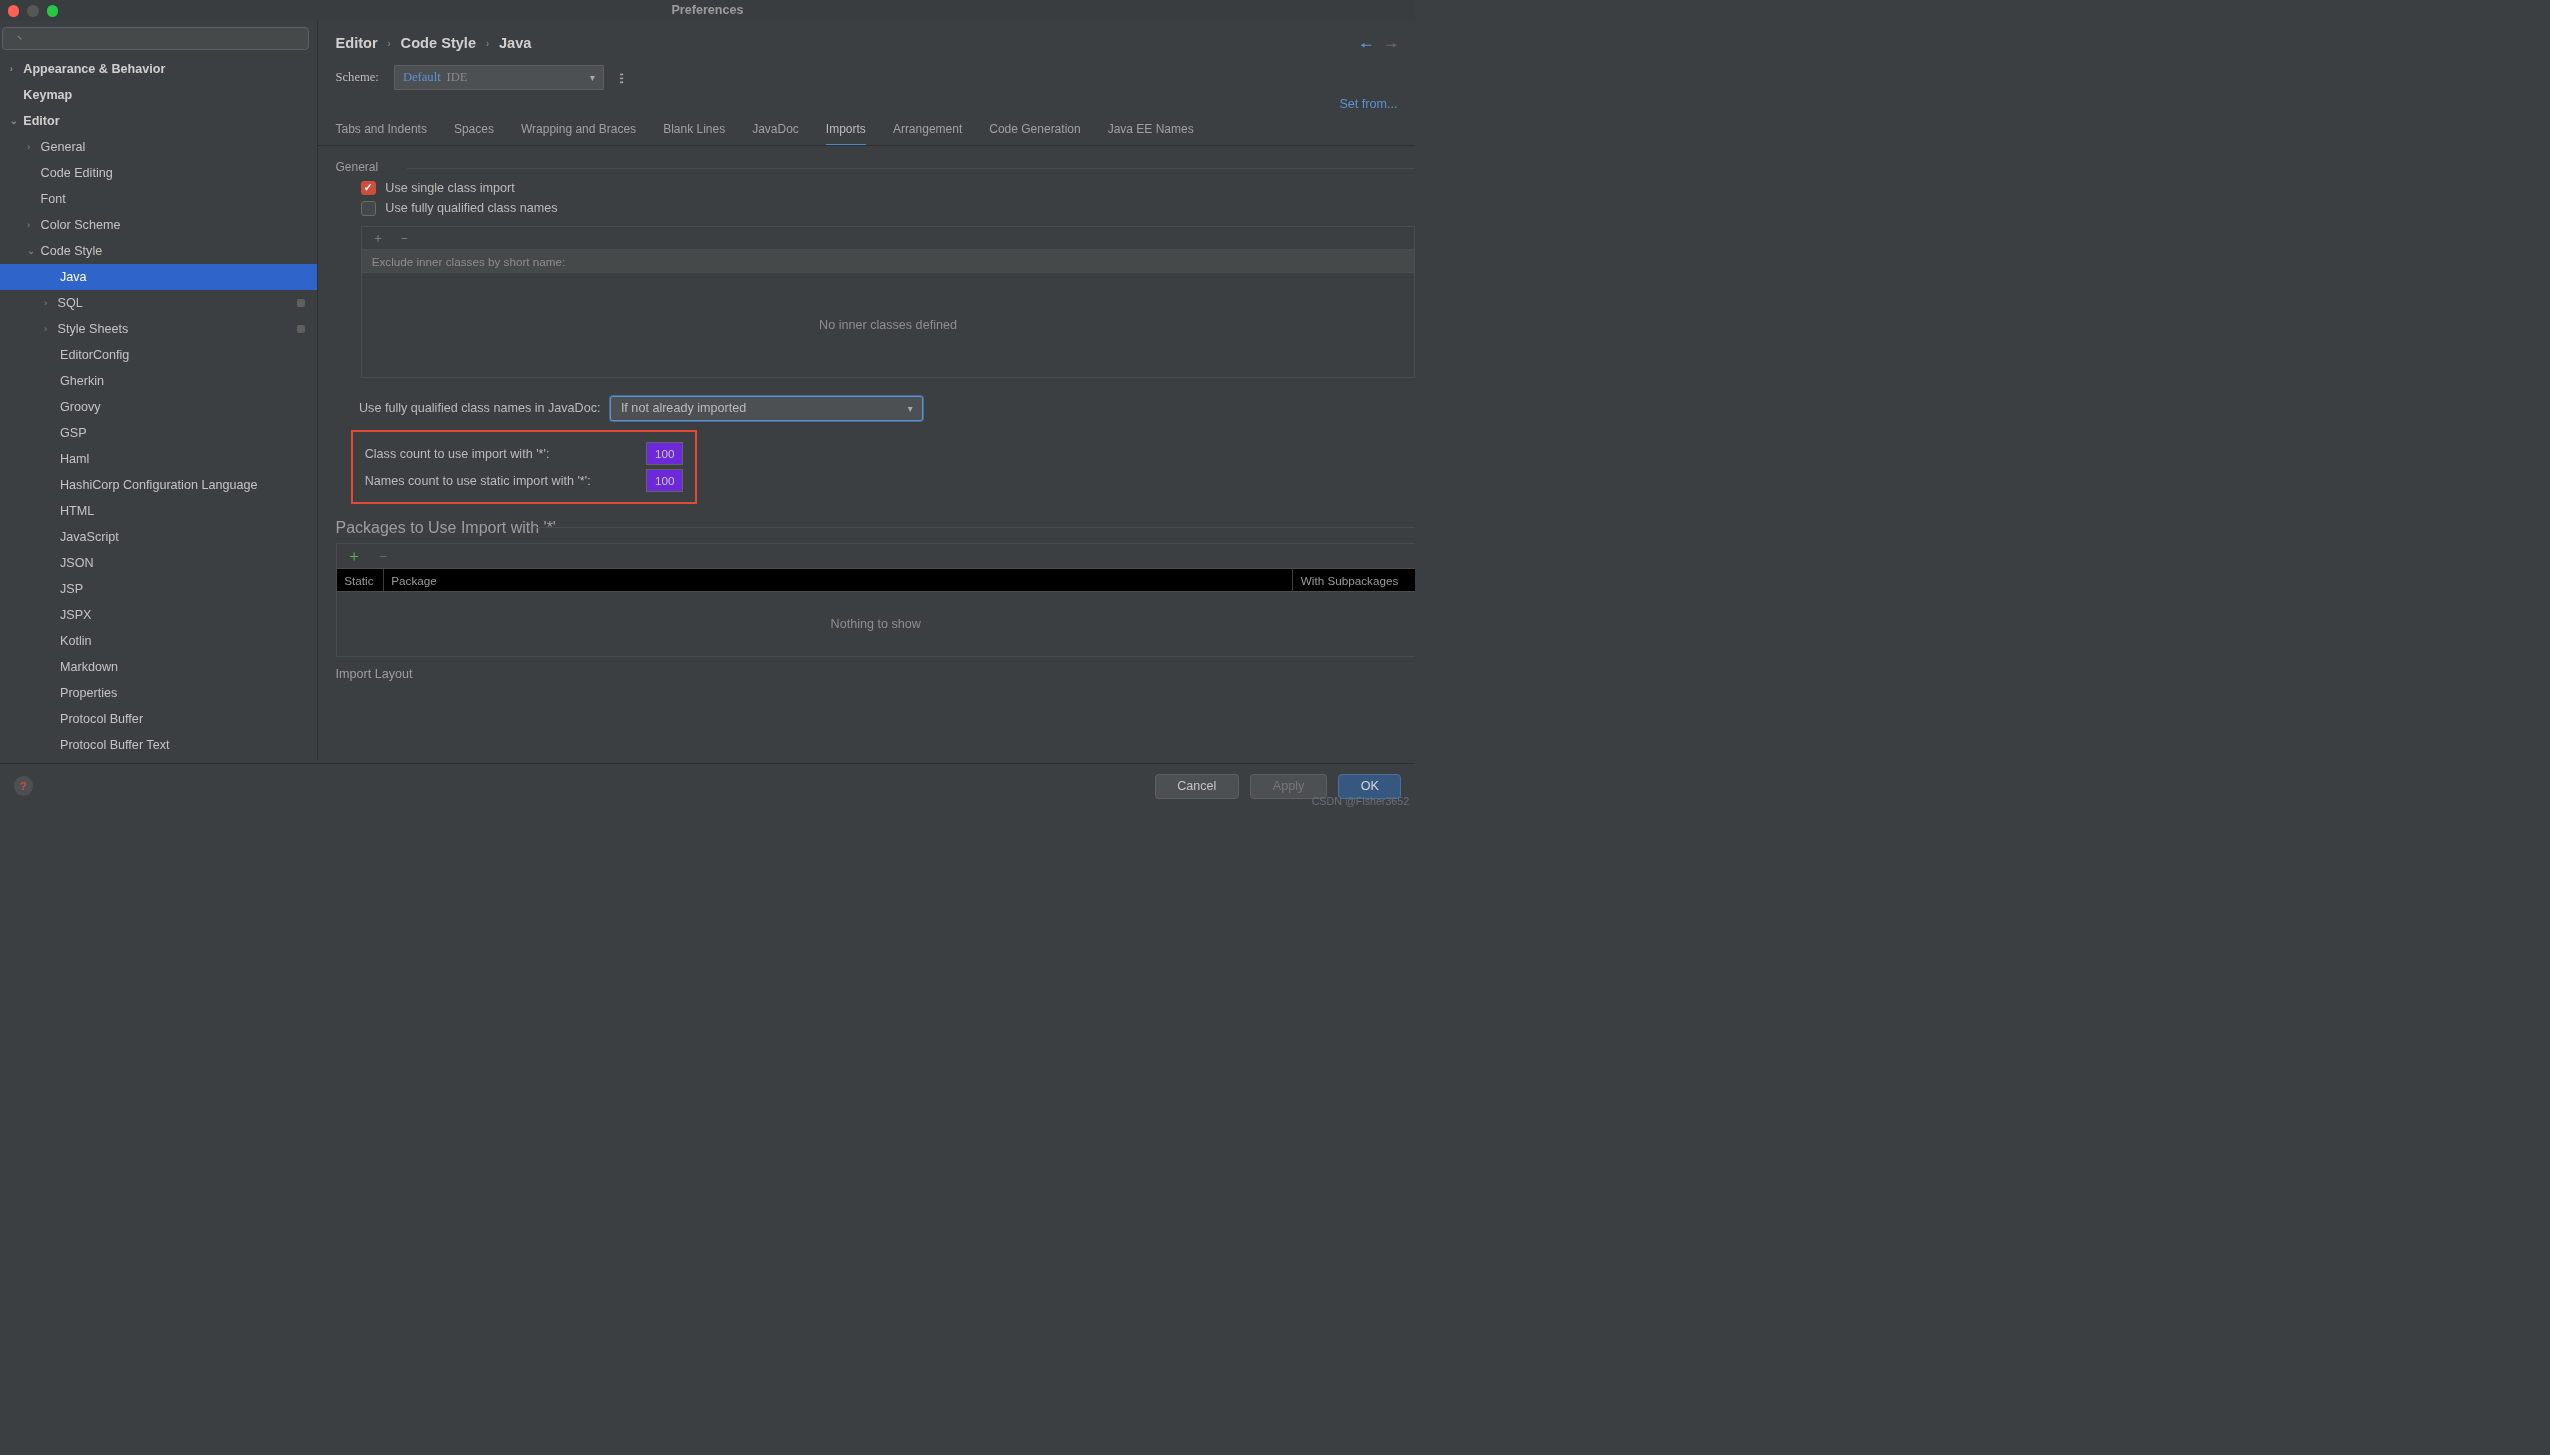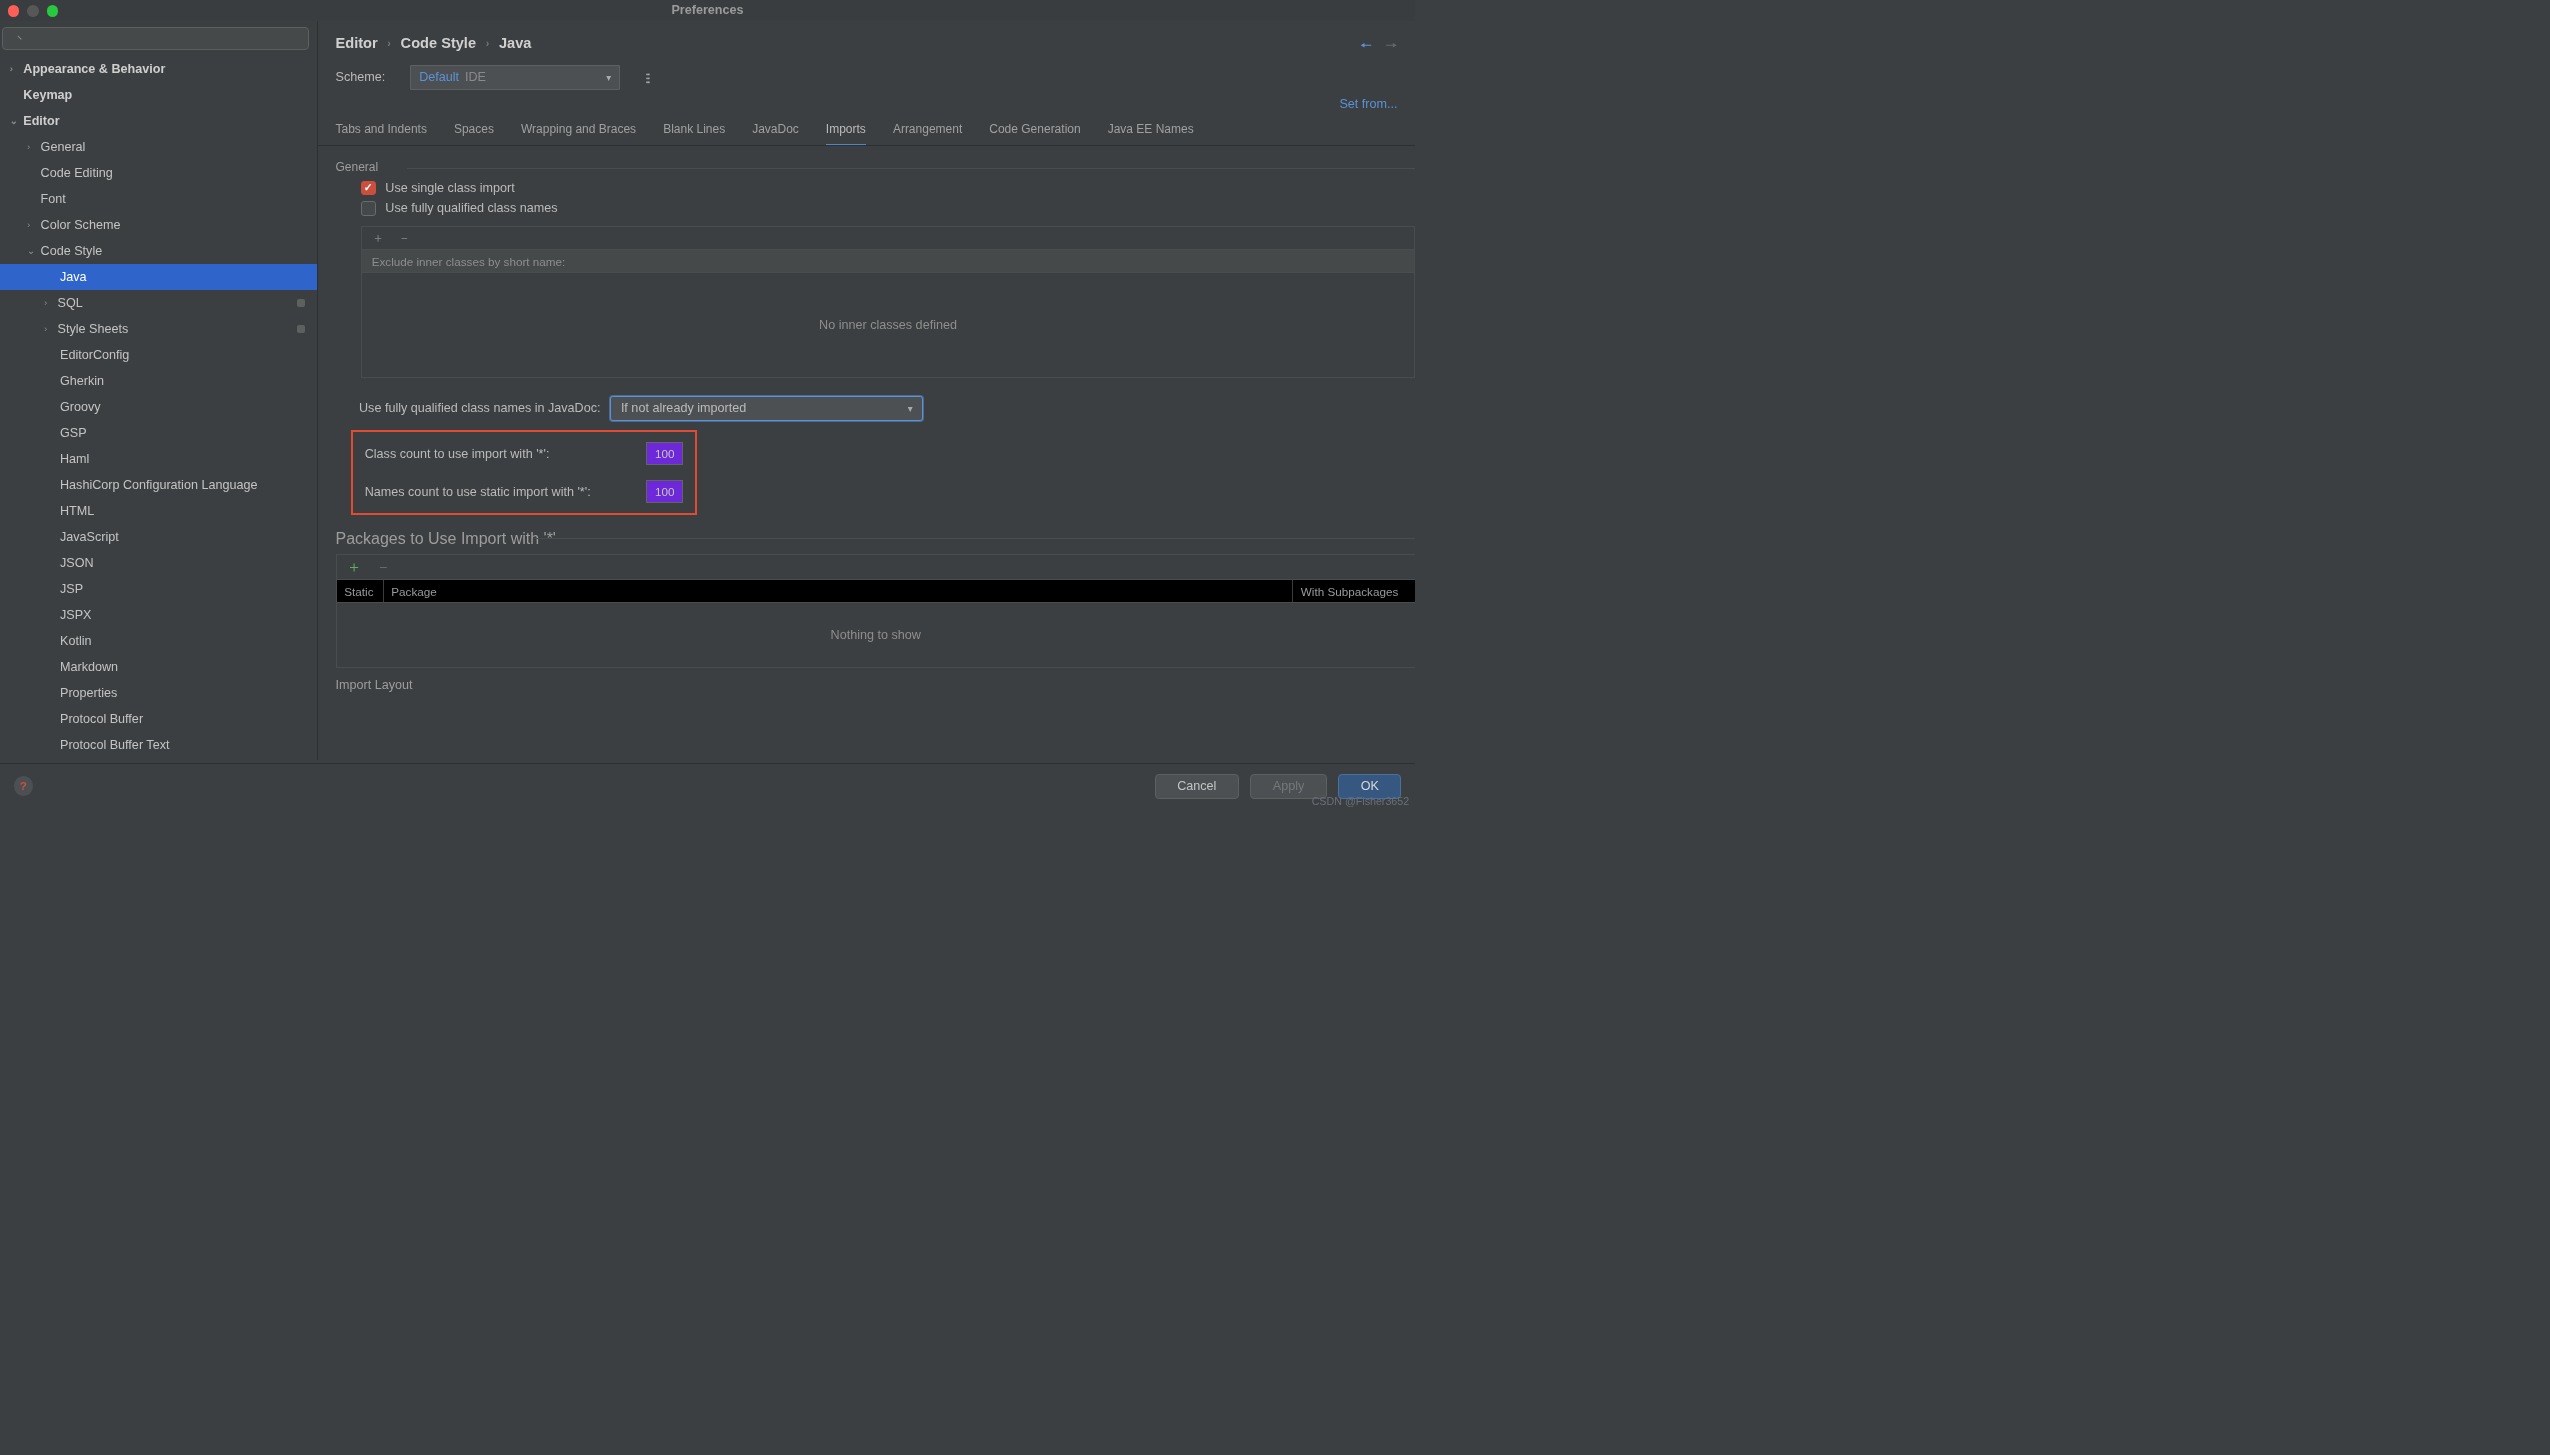--- a/index.html
+++ b/index.html
@@ -63,21 +63,21 @@
 .indent2 { padding-left: 44px; }
 .indent3 { padding-left: 60px; }
 
 .content { flex: 1; padding: 13.6px 0 0 0; position: relative; }
 .breadcrumb { padding: 0 17.5px; font-size: 14.6px; font-weight: 600; color: #d0d0d0; display: flex; align-items: center; gap: 9.7px; }
 .bc-sep { color: #777; font-size: 10.7px; }
 .nav-arrows { position: absolute; right: 17.5px; top: 13.6px; display: flex; gap: 13.6px; }
 .nav-arrow { color: #5b92d6; font-size: 13.6px; }
 .nav-arrow.disabled { color: #666; }
 
-.scheme-row { padding: 13.6px 17.5px 0 17.5px; display: flex; align-items: center; gap: 25px; }
+.scheme-row { padding: 13.6px 17.5px 0 17.5px; display: flex; align-items: center; gap: 15px; font-family: Liberation Serif, serif; }
 .scheme-label { color: #bbb; }
 .scheme-select {
   width: 210px; height: 25px; background: #4c5052; border: 1px solid #5e6060;
   border-radius: 1px; display: flex; align-items: center; padding: 0 8px; gap: 5.8px;
 }
 .scheme-default { color: #5b92d6; font-weight: 500; }
 .scheme-ide { color: #8a8a8a; }
 .scheme-caret { margin-left: auto; color: #aaa; font-size: 9.7px; }
 .gear-btn { color: #aaa; font-size: 13.6px; letter-spacing: -1.9px; }
 .set-from { position: absolute; right: 17.5px; top: 76px; color: #5b92d6; }
@@ -112,21 +112,21 @@
 .fqcn-row { padding: 7.8px 17.5px 7.8px 41px; display: flex; align-items: center; gap: 9.7px; }
 .combo {
   width: 313px; height: 25px; background: #4c5052; border: 1px solid #5b92d6;
   box-shadow: 0 0 0 1px #5b92d688; border-radius: 2.9px; padding: 0 9.7px;
   display: flex; align-items: center;
 }
 .combo-caret { margin-left: auto; color: #aaa; font-size: 9.7px; }
 
 .red-box {
   margin: 1.9px 0 7.8px 33px; width: 346px; border: 2.9px solid #e24a33;
-  padding: 9.7px 11.7px; display: flex; flex-direction: column; gap: 15px;
+  padding: 9.7px 11.7px; display: flex; flex-direction: column; gap: 4px;
 }
 .rb-row { display: flex; align-items: center; justify-content: space-between; }
 .num-input {
   width: 37px; height: 23px; background: #6d28d9; border: 1px solid #646464;
   text-align: center; color: #c8c8c8; font-size: 11.7px;
 }
 
 .pkg-section-label { padding: 7.8px 17.5px 5.8px 17.5px; color: #9d9d9d; font-size: 16px; position: relative; }
 .pkg-section-label::after {
   content: ""; position: absolute; left: 216px; right: 0; top: 15.6px; height: 1px; background: #4a4d4f;

